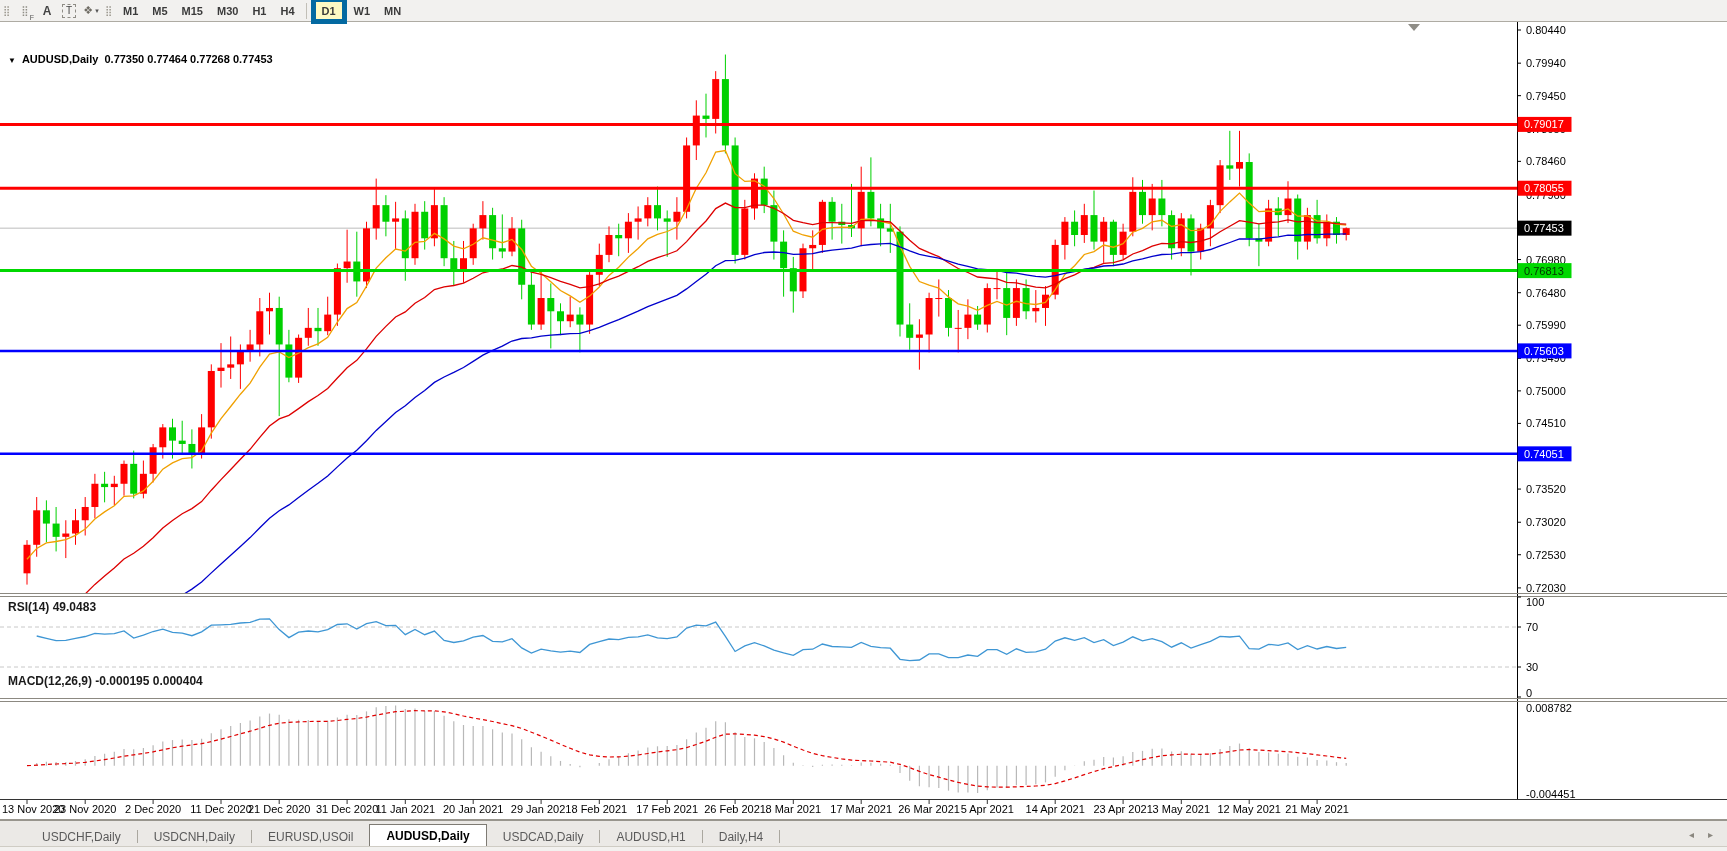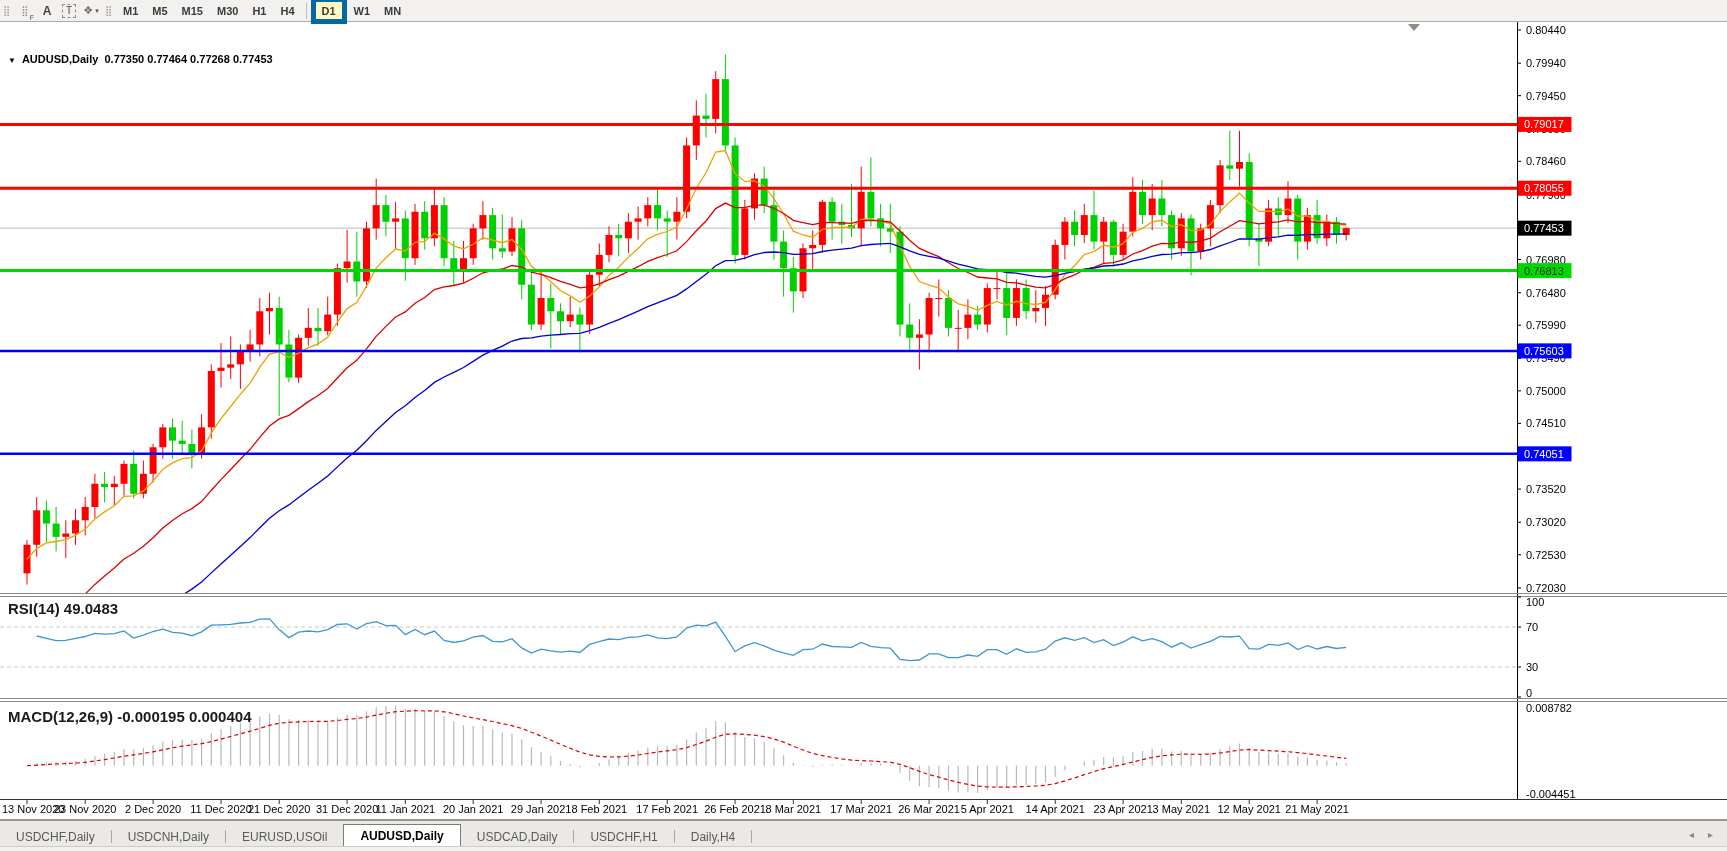--- a/index.html
+++ b/index.html
@@ -14,23 +14,23 @@
   .tbtn .sub{position:absolute;right:1px;bottom:-1px;font-size:7px;color:#555;}
   .tbtn .caret{font-size:7px;color:#555;margin-left:2px;}
   .tbtn.tbox span.tchar{border:1px dashed #8f8d86;padding:0 3px;font-size:10px;line-height:12px;}
   .tfbtn{height:30px;padding:4px 7px;display:flex;align-items:center;font-size:11px;font-weight:bold;
          color:#3b3b3b;margin:0;cursor:default;}
   .tfbtn.active{background:#fef9c3;border:5px solid #0369a1;height:17px;padding:0 6px;}
   .tdivider{width:1px;height:16px;background:#c2bfb7;margin:0 4px;}
   
   .symbol-title{position:absolute;left:8px;top:24px;font-size:11px;font-weight:bold;color:#000;z-index:3;margin-top:29px;}
   .symbol-title .dd{font-size:8px;margin-right:6px;color:#000;}
-  .ind-label{position:absolute;left:8px;font-size:15px;font-weight:bold;color:#1a1a1a;z-index:3;}
+  .ind-label{position:absolute;left:8px;font-size:12px;font-weight:bold;color:#1a1a1a;z-index:3;}
   #rsi-label{top:600px;}
-  #macd-label{top:708px;}
+  #macd-label{top:674px;}
   svg#chart{position:absolute;left:0;top:0;z-index:1;}
   
   .tabbar{position:absolute;left:0;top:820px;width:1727px;height:26px;background:#ebe9e6;
           border-top:1px solid #98958d;display:flex;align-items:flex-end;z-index:5;}
   .tab{height:21px;display:flex;align-items:center;padding:0 16px;font-size:12px;color:#5a5a5a;cursor:default;}
   .tab.active{background:#ffffff;border:1px solid #7e7b74;border-bottom:none;height:22px;
               color:#000;font-weight:bold;}
   .tabsep{width:1px;height:13px;background:#aaa79f;margin-bottom:4px;}
   .tabscroll{margin-left:auto;display:flex;align-items:center;height:100%;padding-right:14px;gap:14px;}
   .tabscroll span{color:#8a877f;font-size:10px;cursor:default;}
@@ -624,30 +624,30 @@
       <text x="1317.1" y="813" font-size="11px" fill="#000" text-anchor="middle">21 May 2021</text>
     </svg>
 
   <div class="symbol-title">
     <span class="dd">▼</span><span>AUDUSD,Daily</span>&nbsp;&nbsp;<span>0.77350 0.77464 0.77268 0.77453</span>
   </div>
   <div class="ind-label" id="rsi-label">RSI(14) 49.0483</div>
   <div class="ind-label" id="macd-label">MACD(12,26,9) -0.000195 0.000404</div>
 
   <div class="tabbar">
-    <div id="tabs" style="display:flex;align-items:flex-end;height:100%;">
+    <div id="tabs" style="display:flex;align-items:flex-end;height:100%;padding-left:26px;">
         <div class="tab">USDCHF,Daily</div>
         <div class="tabsep"></div>
         <div class="tab">USDCNH,Daily</div>
         <div class="tabsep"></div>
         <div class="tab">EURUSD,USOil</div>
         <div class="tab active">AUDUSD,Daily</div>
         <div class="tab">USDCAD,Daily</div>
         <div class="tabsep"></div>
-        <div class="tab">USDCHF,H1</div>
+        <div class="tab">AUDUSD,H1</div>
         <div class="tabsep"></div>
         <div class="tab">Daily,H4</div>
         <div class="tabsep"></div>
       </div>
     <div class="tabscroll">
       <span>◂</span>
       <span>▸</span>
     </div>
   </div>
   <div class="statusbar"></div>

